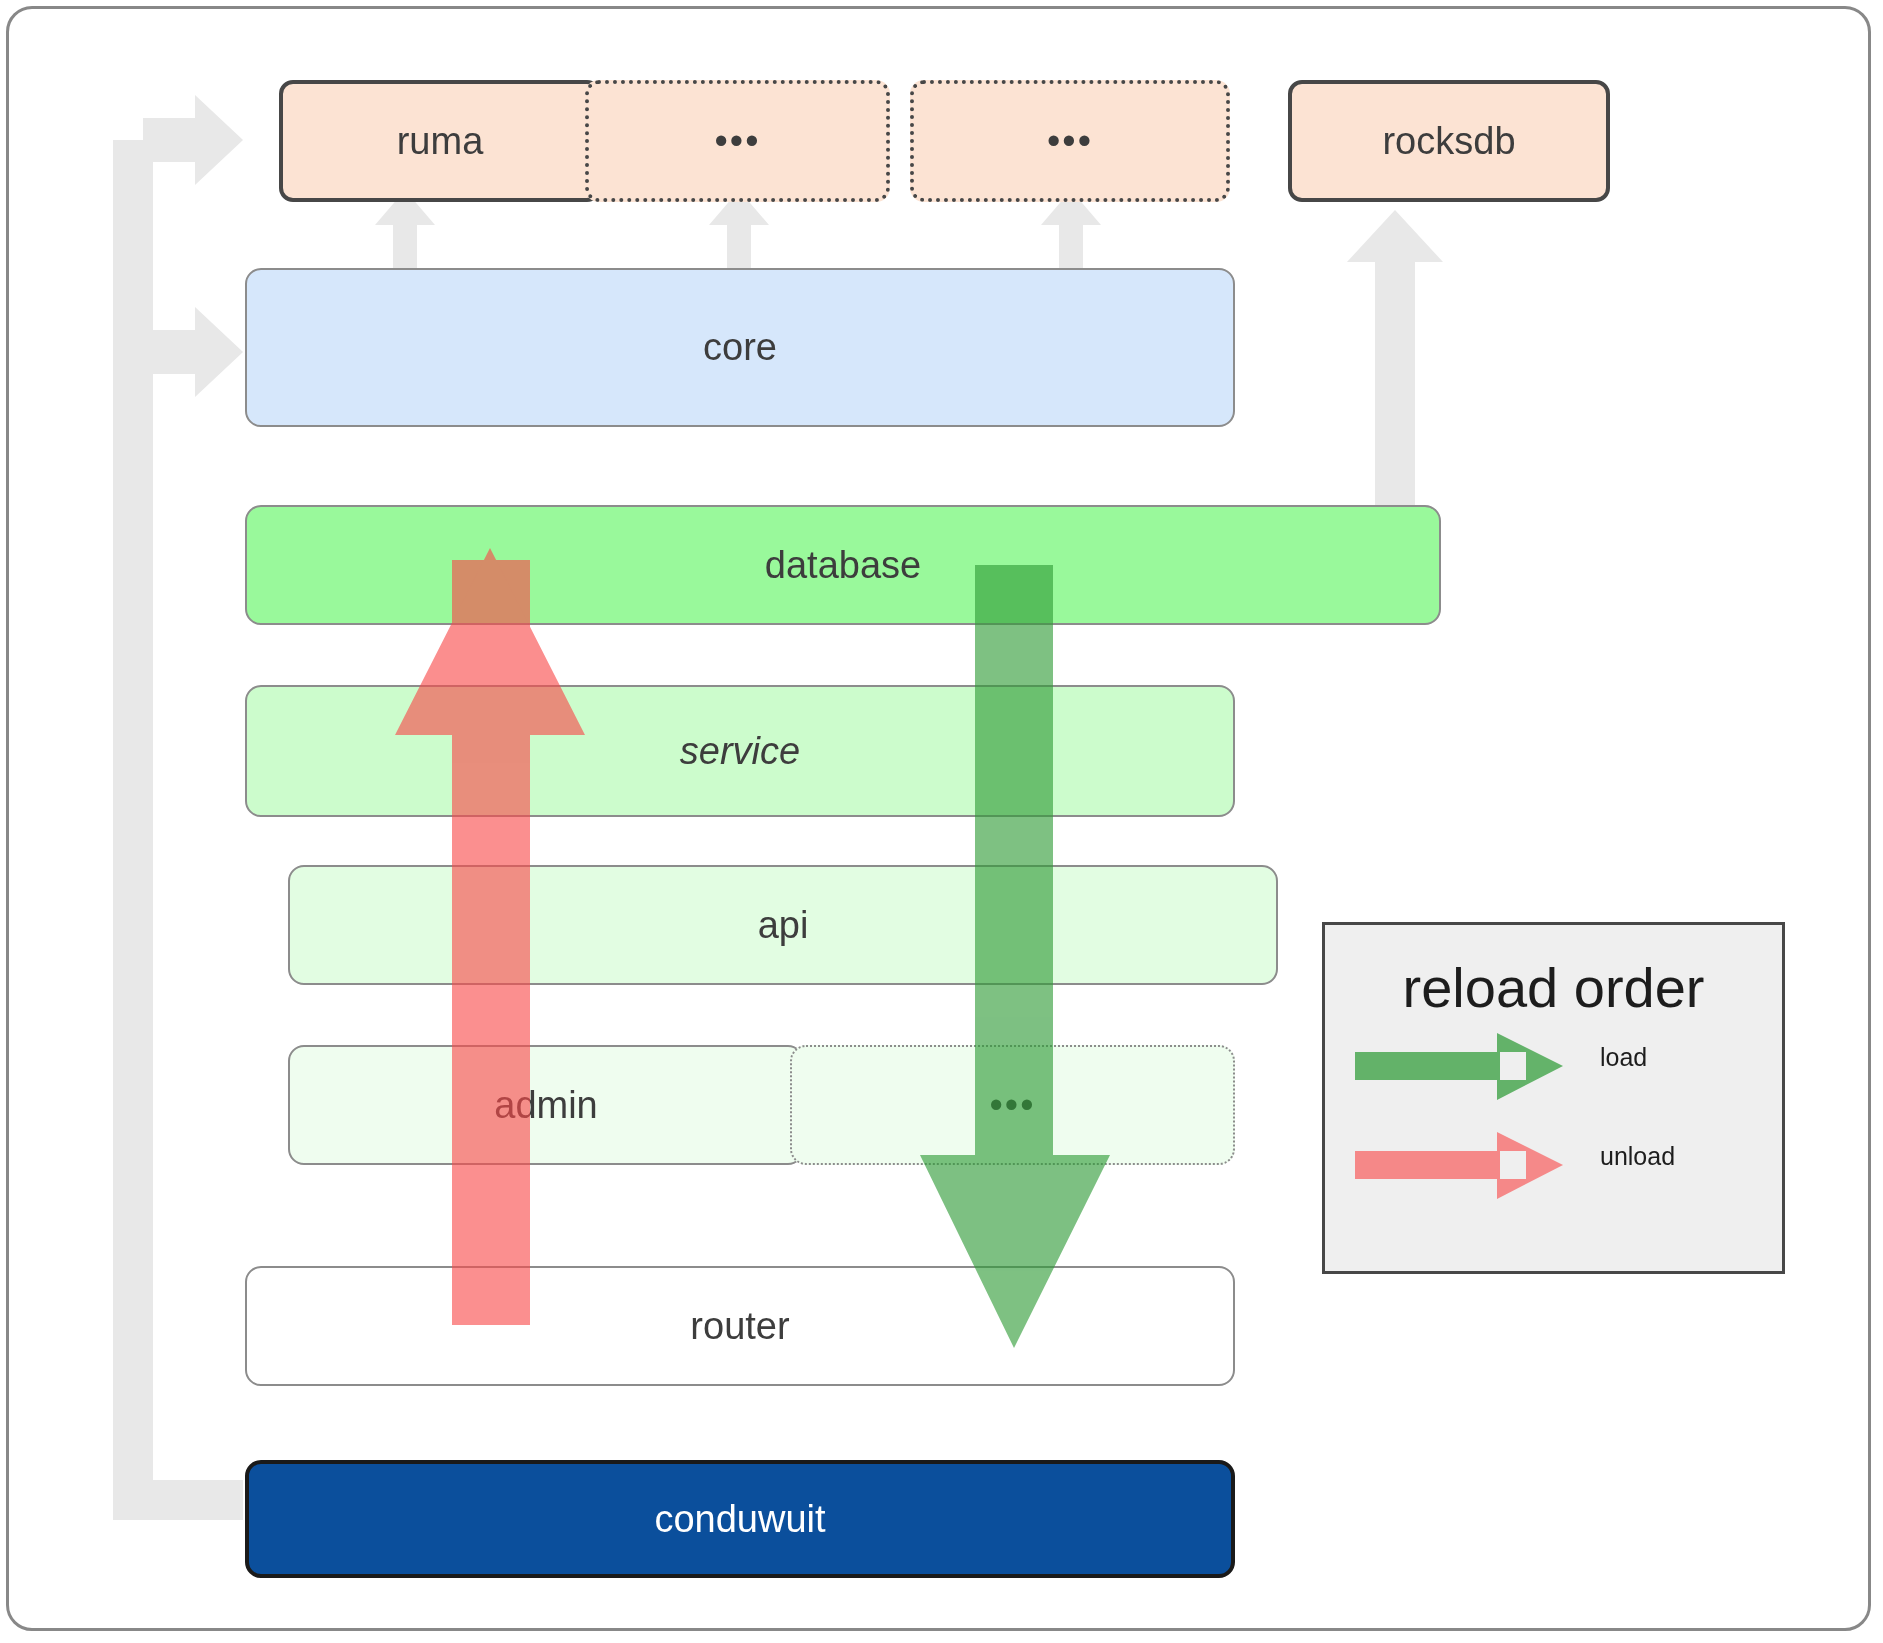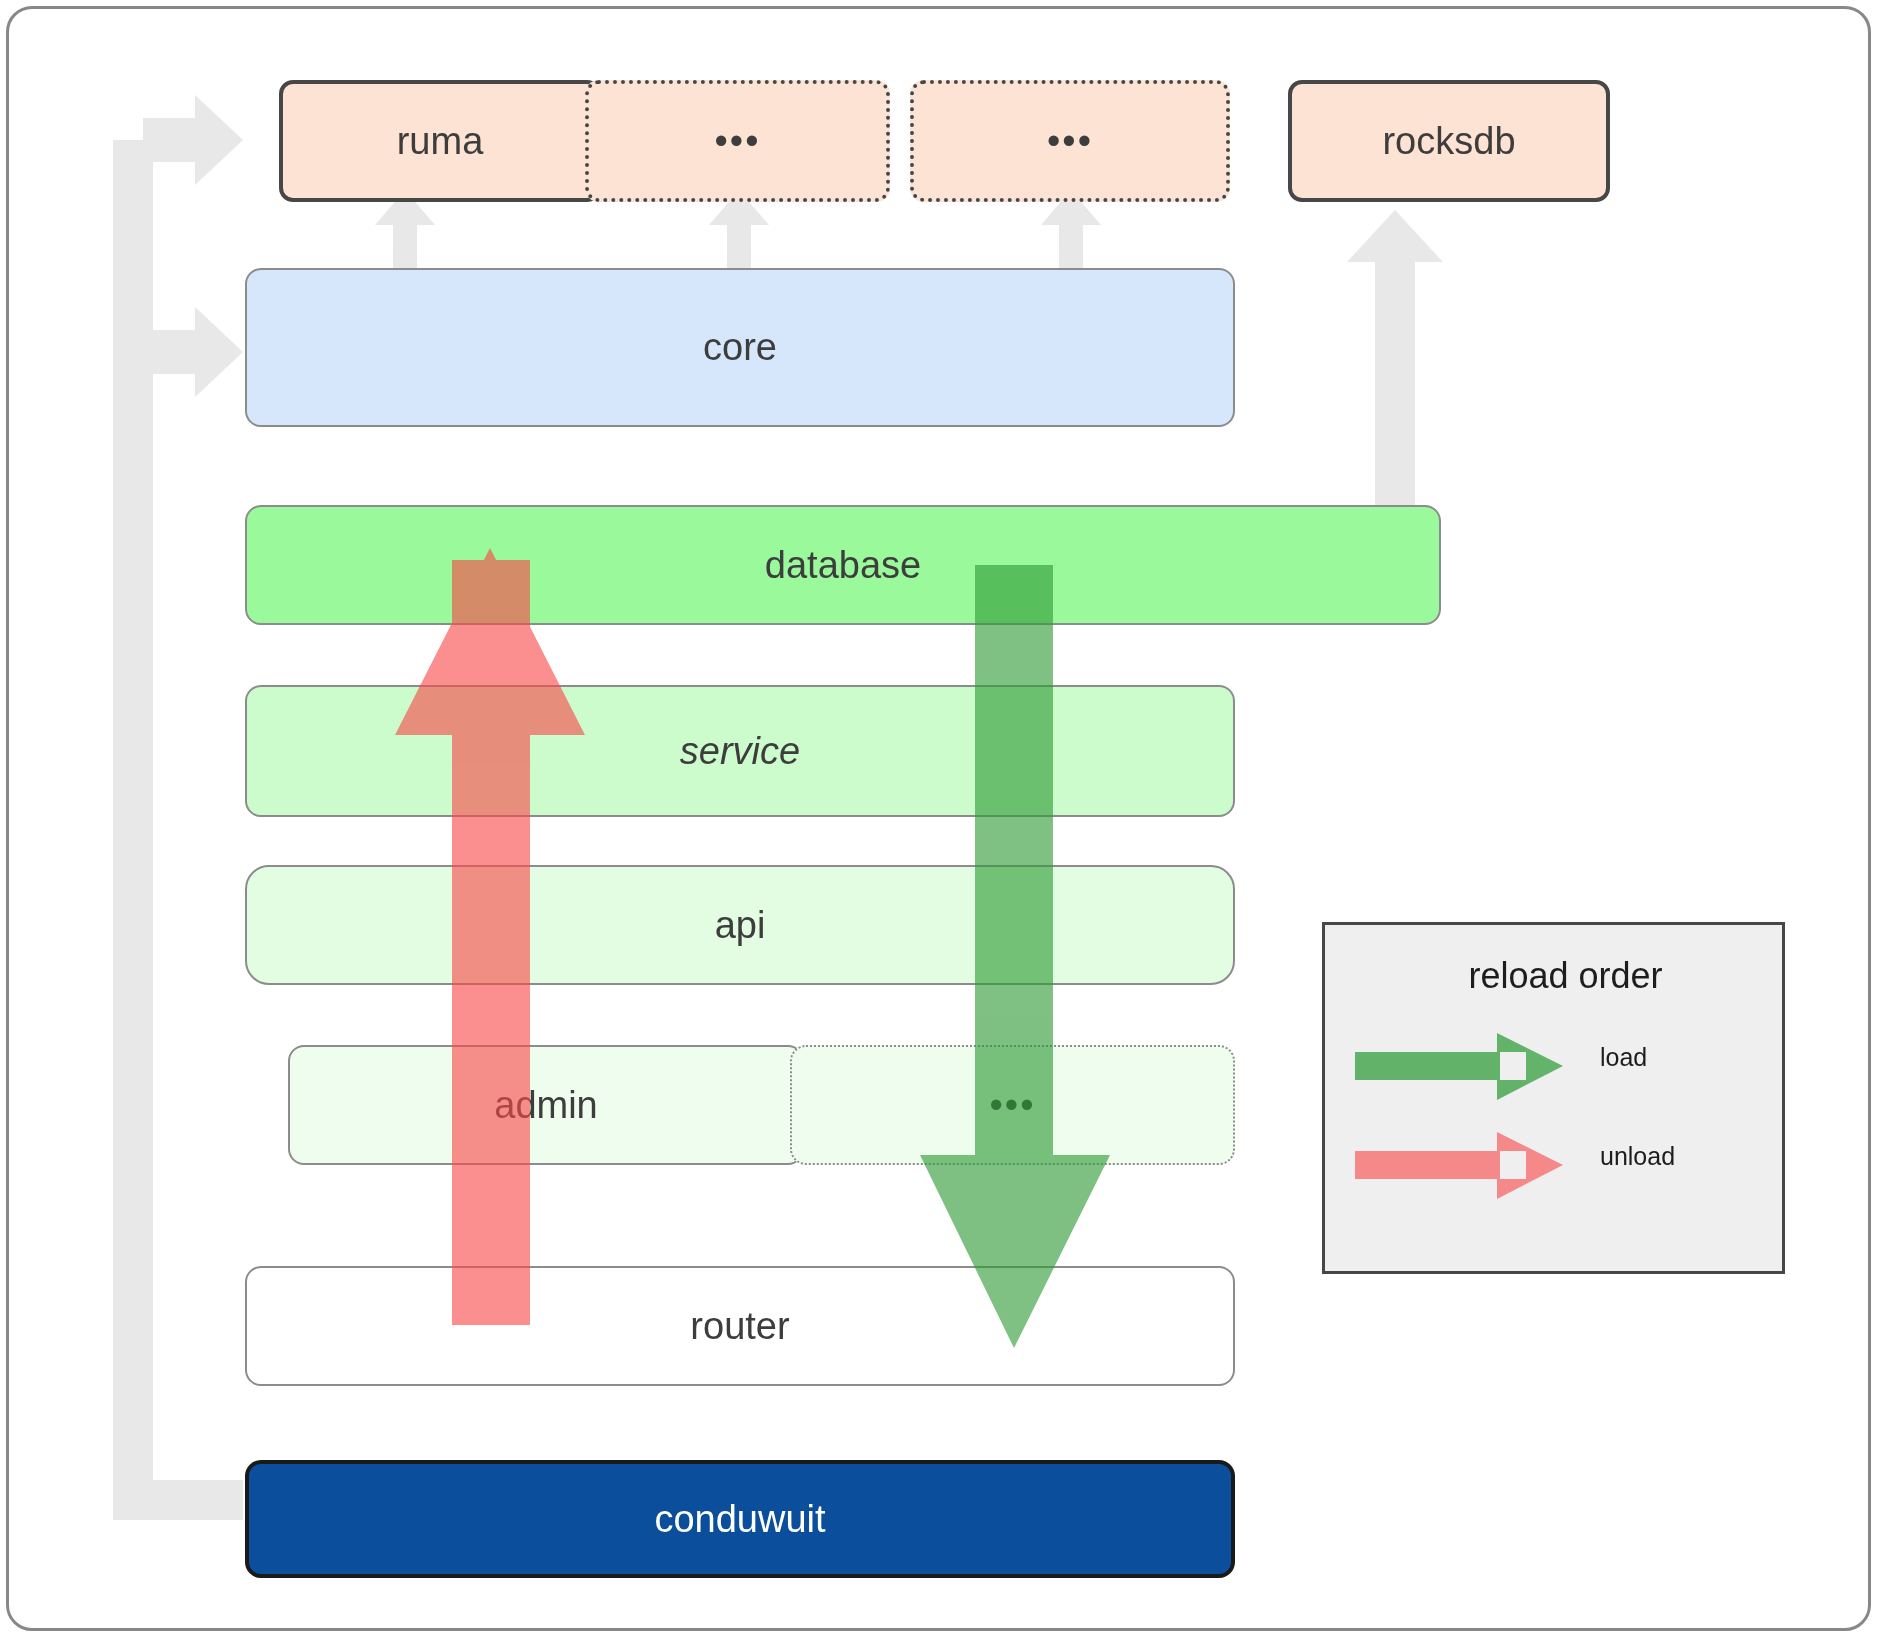--- a/index.html
+++ b/index.html
@@ -58,21 +58,22 @@
     border-radius: 16px;
   }
   .box-green-2 {
     background: #ccfccc;
     border: 2px solid #8c8c8c;
     border-radius: 16px;
   }
   .box-green-3 {
     background: #e2fde2;
     border: 2px solid #8c8c8c;
-    border-radius: 24px;
+    border-radius: 16px;
+    margin-left: 43px;
   }
   .box-green-4 {
     background: #effdef;
     border: 2px solid #8c8c8c;
     border-radius: 16px;
   }
   .box-green-4-dotted {
     background: #effdef;
     border: 2px dotted #8c8c8c;
     border-radius: 16px;
@@ -117,25 +118,25 @@
     left: 1322px;
     top: 922px;
     width: 463px;
     height: 352px;
     background: #efefef;
     border: 3px solid #474747;
     box-sizing: border-box;
   }
   .legend-title {
     position: absolute;
-    left: 12px;
+    left: 0;
     top: 30px;
     width: 100%;
     text-align: center;
-    font-size: 36px;
+    font-size: 56px;
     color: #1d1d1d;
   }
   .legend-row-label {
     position: absolute;
     font-size: 25px;
     color: #1d1d1d;
   }
   .legend-svg {
     position: absolute;
     left: 0;

